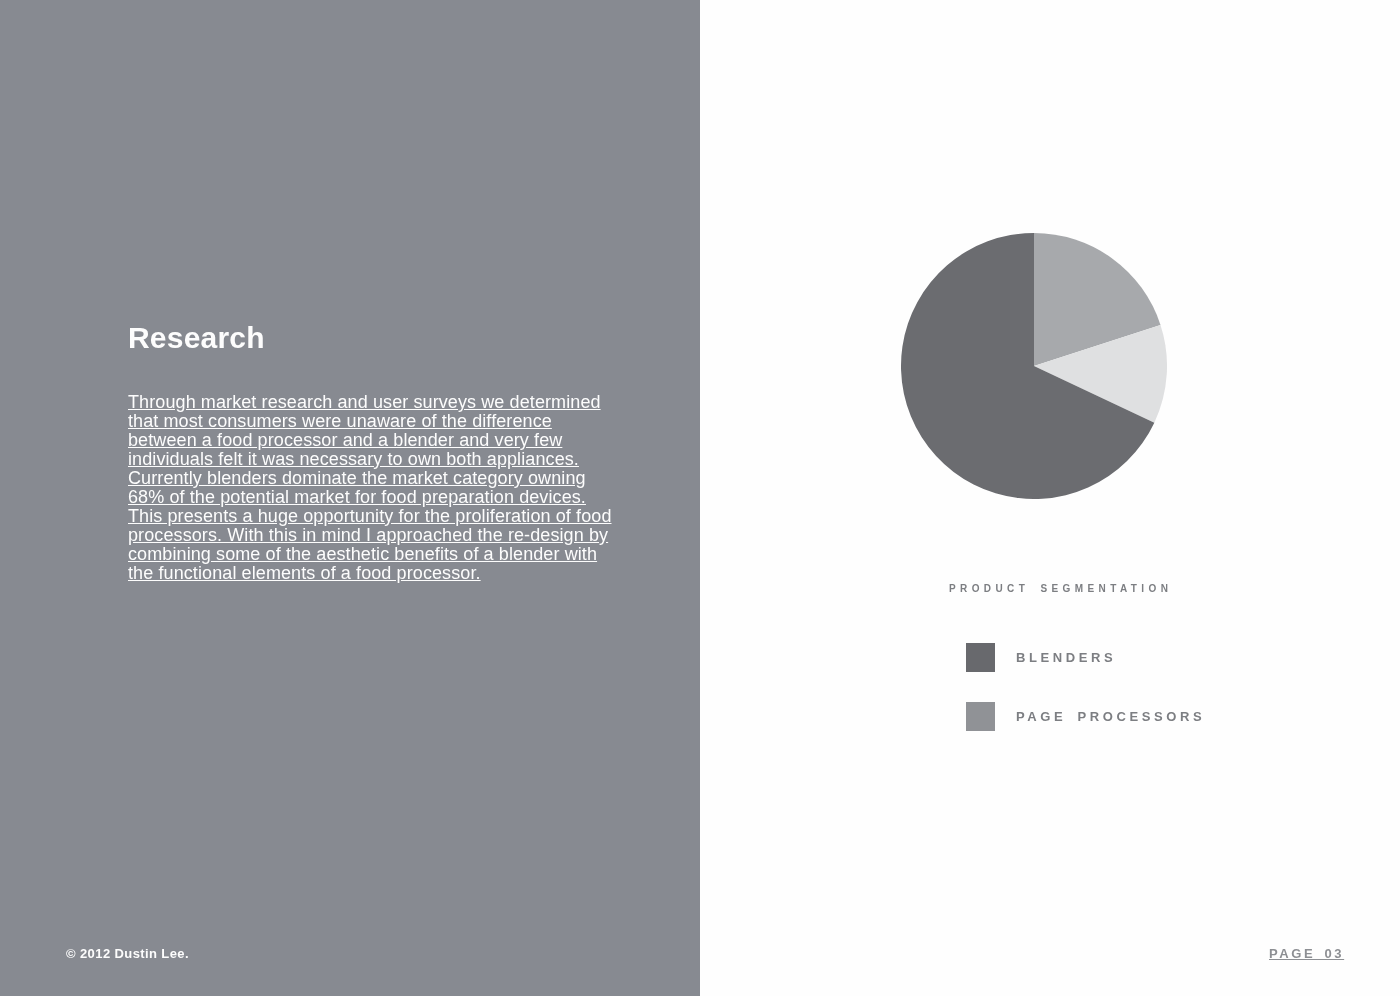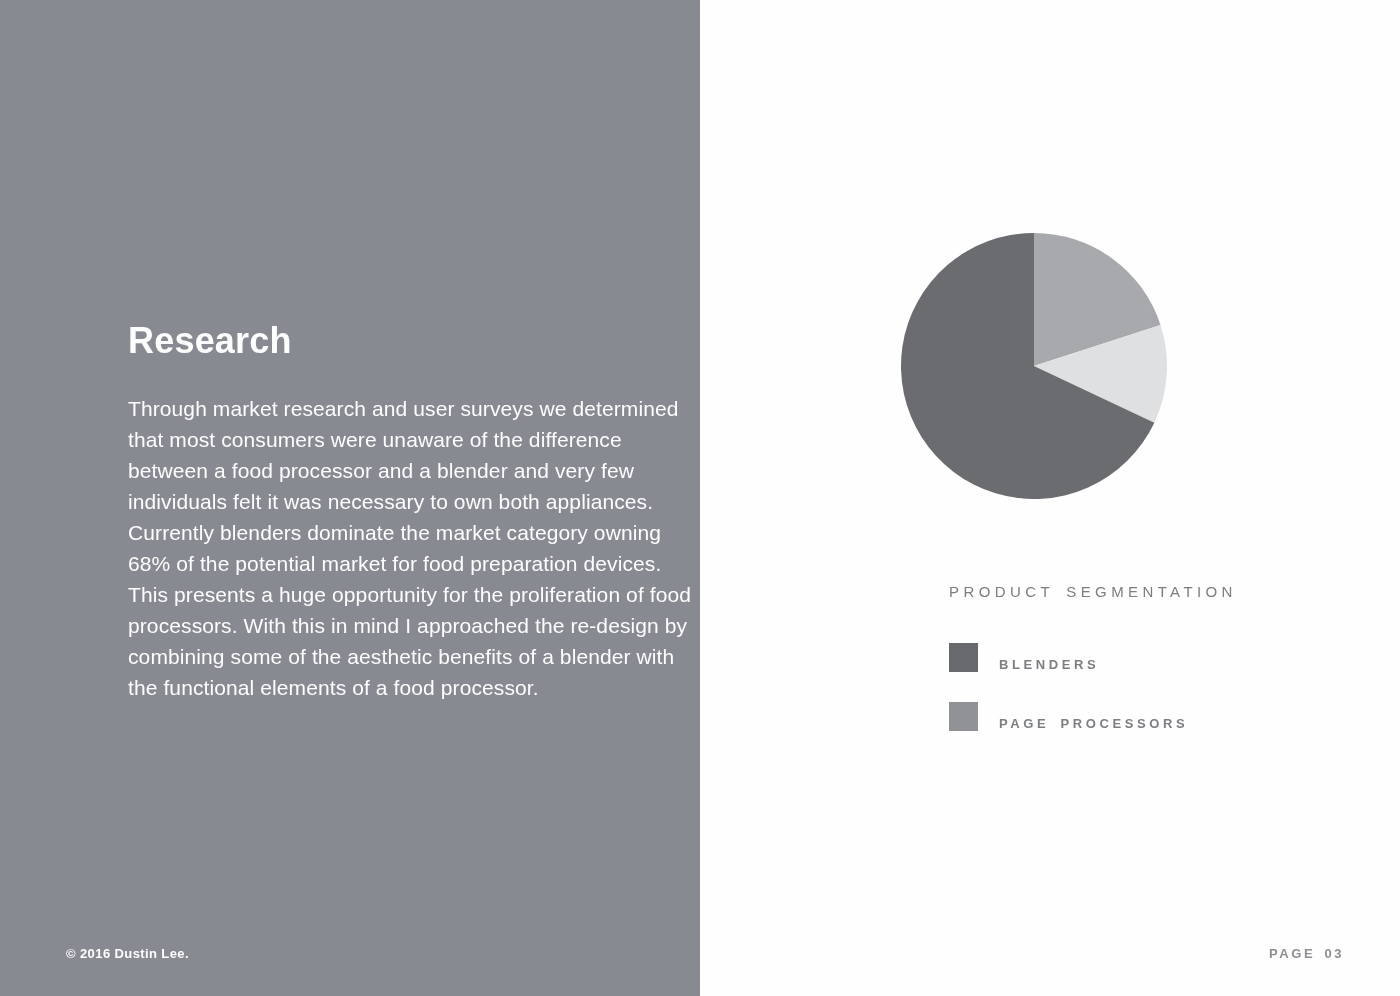--- a/index.html
+++ b/index.html
@@ -29,56 +29,58 @@
     left: 128px; top: 321px;
     font-size: 28px;
     font-weight: bold;
     letter-spacing: 0.2px;
     line-height: 1.1;
   }
   .body-text {
     position: absolute;
     left: 128px; top: 393px;
     width: 585px;
-    font-size: 21px;
-    line-height: 31px;
+    font-size: 18px;
+    line-height: 19px;
     white-space: pre-line;
     letter-spacing: 0.1px;
+    text-decoration: underline;
   }
   .copyright {
     position: absolute;
     left: 66px; top: 946px;
     font-size: 13px;
     font-weight: bold;
     letter-spacing: 0.4px;
   }
   .pie-wrap {
     position: absolute;
     left: 901px; top: 233px;
     width: 266px; height: 266px;
   }
   .pie-wrap svg { display: block; width: 266px; height: 266px; }
   .chart-caption {
     position: absolute;
     left: 949px; top: 583px;
-    font-size: 15px;
-    font-weight: normal;
+    font-size: 10px;
+    font-weight: bold;
     letter-spacing: 4.4px;
     word-spacing: 4px;
     color: #7c7e82;
   }
   .legend {
     position: absolute;
     left: 949px; top: 643px;
   }
   .legend-row {
     display: flex;
-    align-items: flex-end;
+    align-items: center;
     height: 29px;
     margin-bottom: 30px;
+    margin-left: 17px;
   }
   .legend-swatch {
     width: 29px; height: 29px;
     margin-right: 21px;
     flex: 0 0 auto;
   }
   .legend-label {
     font-size: 13px;
     font-weight: bold;
     letter-spacing: 3.6px;
@@ -96,32 +98,32 @@
     color: #8d8f93;
     white-space: nowrap;
   }
 </style>
 </head>
 <body>
 
 <div class="page">
 
   <div class="left-panel" style="background-color: rgb(135, 138, 145); color: rgb(253, 253, 253);">
-    <h1 class="page-title" style="margin:0; font-size:36px;">Research</h1>
+    <h1 class="page-title" style="margin:0; font-size:30px;">Research</h1>
     <div class="body-text">Through market research and user surveys we determined
 that most consumers were unaware of the difference
 between a food processor and a blender and very few
 individuals felt it was necessary to own both appliances.
 Currently blenders dominate the market category owning
 68% of the potential market for food preparation devices.
 This presents a huge opportunity for the proliferation of food
 processors. With this in mind I approached the re-design by
 combining some of the aesthetic benefits of a blender with
 the functional elements of a food processor.</div>
-    <div class="copyright">© 2016 Dustin Lee.</div>
+    <div class="copyright">© 2012 Dustin Lee.</div>
   </div>
 
   <div class="right-panel" style="background-color: rgb(254, 254, 254);">
   </div>
 
   <div class="pie-wrap">
     <svg viewBox="0 0 266 266" xmlns="http://www.w3.org/2000/svg">
         <path d="M 133 133 L 133.00 0.00 A 133 133 0 0 1 259.49 91.90 Z" fill="#a7a9ac"></path>
         <path d="M 133 133 L 259.49 91.90 A 133 133 0 0 1 253.34 189.63 Z" fill="#dfe0e1"></path>
         <path d="M 133 133 L 253.34 189.63 A 133 133 0 1 1 133.00 0.00 Z" fill="#6b6c70"></path>
@@ -134,15 +136,15 @@
     <div class="legend-row">
       <div class="legend-swatch" style="background-color: rgb(104, 105, 109);"></div>
       <div class="legend-label" style="color: rgb(124, 126, 130);">BLENDERS</div>
     </div>
     <div class="legend-row">
       <div class="legend-swatch" style="background-color: rgb(144, 146, 150);"></div>
       <div class="legend-label" style="color: rgb(124, 126, 130);">PAGE PROCESSORS</div>
     </div>
   </div>
 
-  <div class="page-number" style="color: rgb(141, 143, 147);">PAGE 03</div>
+  <div class="page-number" style="color: rgb(141, 143, 147); text-decoration: underline;">PAGE 03</div>
 
 </div>
 
 </body></html>

